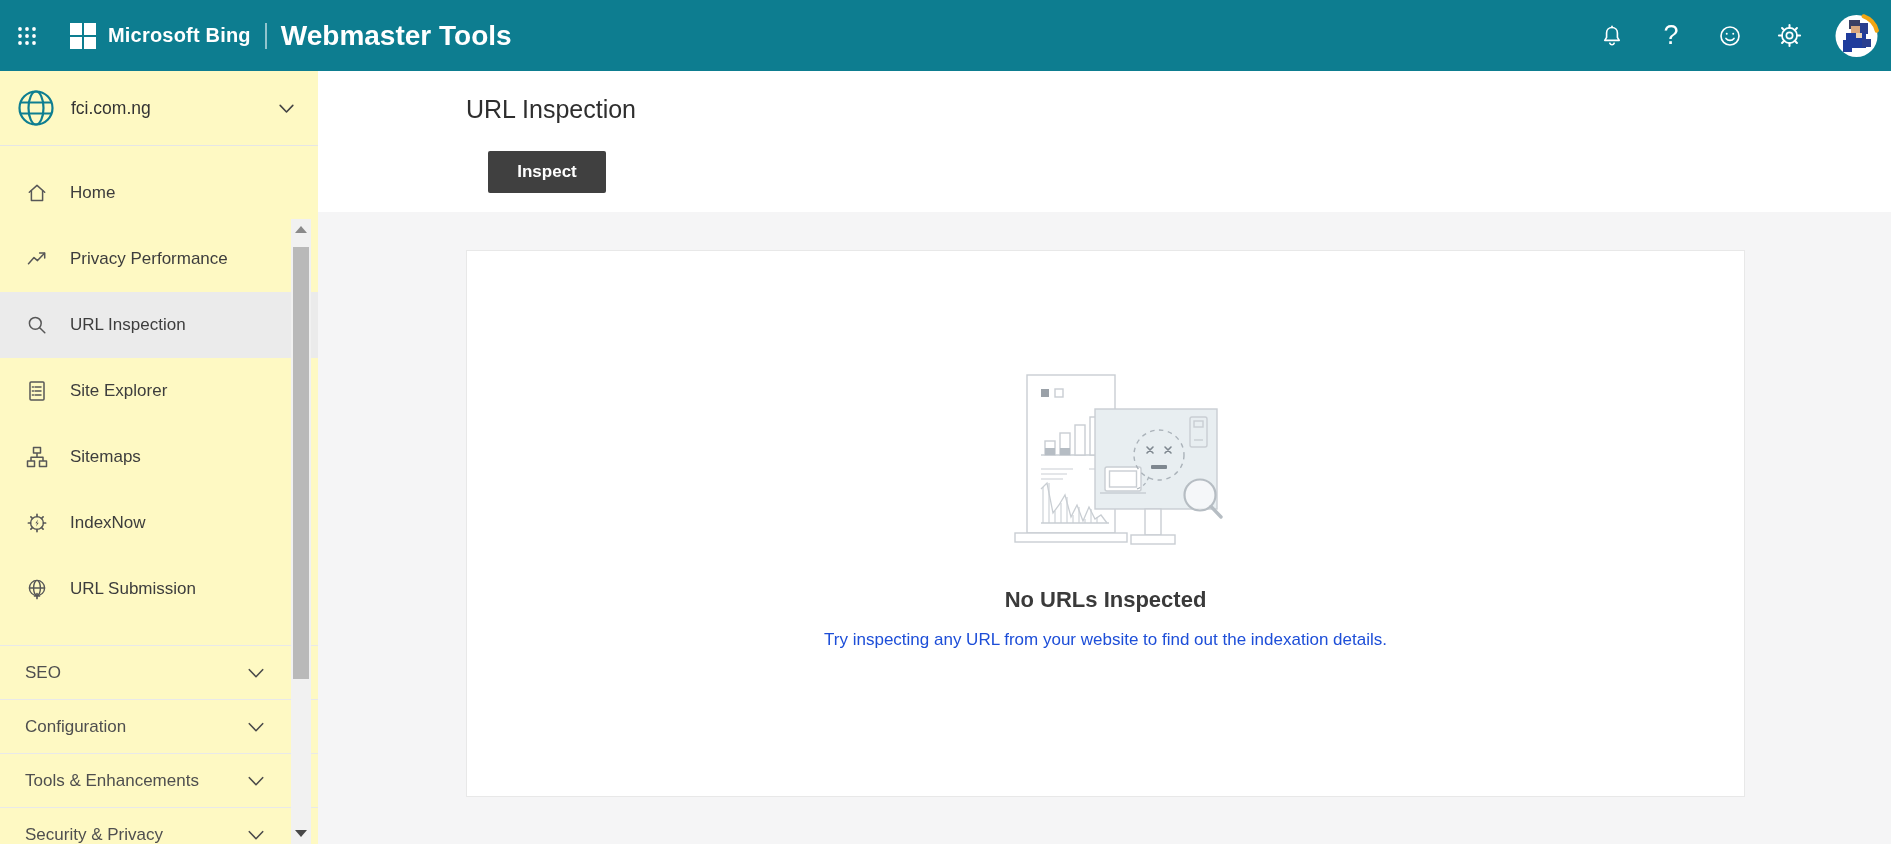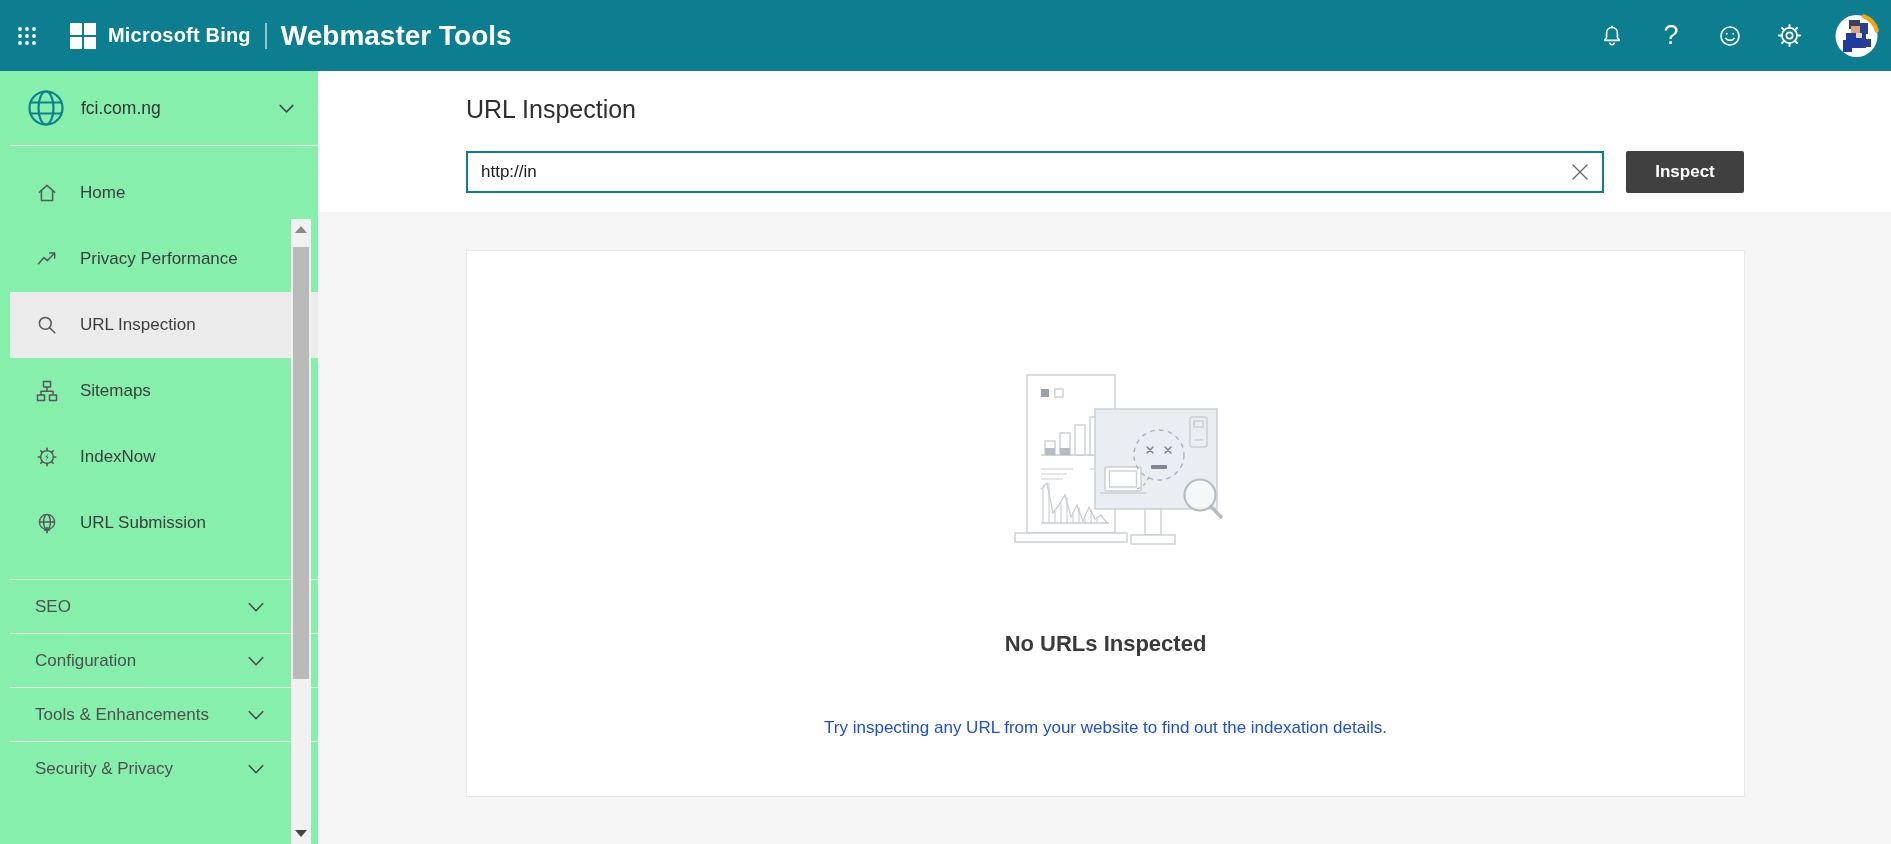--- a/index.html
+++ b/index.html
@@ -16,21 +16,21 @@
   .ms-logo div { background:#fff; }
   .brand { color:#fff; font-size:20px; font-weight:700; margin-left:12px; letter-spacing:.2px; white-space:nowrap; }
   .bar-divider { width:2px; height:26px; background:rgba(255,255,255,.55); margin:0 14px; }
   .product { color:#fff; font-size:28px; font-weight:700; white-space:nowrap; }
   .topbar-right { display:flex; align-items:center; gap:31px; padding-right:12px; }
   .top-icon { width:28px; height:28px; display:flex; align-items:center; justify-content:center; cursor:pointer; }
   .help-glyph { color:#fff; font-size:27px; font-weight:400; line-height:1; }
   .avatar { width:45px; height:45px; cursor:pointer; }
 
   
-  .sidebar { position:absolute; top:71px; left:0; width:318px; bottom:0; background:#86efac;padding-left:10px; }
+  .sidebar { position:absolute; top:71px; left:0; width:318px; bottom:0; background:#fef9c3; }
   .site-selector { height:75px; display:flex; align-items:center; padding:0 22px 0 14px;
                    border-bottom:1px solid #e6e6e6; cursor:pointer; }
   .site-name { font-size:17.5px; color:#333; margin-left:13px; flex:1; }
   .nav { padding-top:14px; }
   .nav-item { height:66px; display:flex; align-items:center; padding-left:25px; cursor:pointer; }
   .nav-item.active { background:#ebebeb; }
   .nav-icon { width:24px; height:24px; margin-right:21px; flex:0 0 auto; }
   .nav-label { font-size:17px; color:#3d3d3d; }
   .sections { margin-top:23px; }
   .section-row { height:54px; border-top:1px solid #e9e9e9; display:flex; align-items:center;
@@ -53,21 +53,21 @@
   .url-input-wrap { position:relative; width:1138px; height:42px; }
   .url-input { width:100%; height:100%; border:2px solid #0f7c90; border-radius:0;
                padding:0 50px 0 13px; font-size:17px; color:#1b1b1b; outline:none; font-family:inherit; background:#fff; }
   .clear-btn { position:absolute; right:13px; top:10px; width:22px; height:22px; cursor:pointer;
                display:flex; align-items:center; justify-content:center; }
   .inspect-btn { margin-left:22px; width:118px; height:42px; background:#404040; color:#fff;
                  font-size:17px; font-weight:700; border:none; border-radius:2px; cursor:pointer; font-family:inherit; }
 
   .content-body { height:632px; background:#f5f5f6; padding:38px 0 0 148px; }
   .card { width:1279px; height:547px; background:#fff; border:1px solid #e8e8e8;
-          display:flex; flex-direction:column; align-items:center;gap:44px; }
+          display:flex; flex-direction:column; align-items:center; }
   .illustration { margin-top:120px; }
   .empty-heading { margin-top:36px; font-size:22px; font-weight:700; color:#3a3a3a; }
   .empty-desc { margin-top:17px; font-size:17px; color:#1d4ed8; }
 </style>
 </head>
 <body>
 
 <div class="page">
 
   <header class="topbar">
@@ -179,20 +179,28 @@
       </div>
 
       <div class="nav-item active">
         <svg class="nav-icon" viewBox="0 0 24 24" fill="none" stroke="#575757" stroke-width="1.5" stroke-linecap="round">
           <circle cx="10.3" cy="10.3" r="5.9"></circle>
             <path d="M14.7 14.7 L19.8 19.8"></path>
         </svg>
         <span class="nav-label">URL Inspection</span>
       </div>
 
+      <div class="nav-item">
+        <svg class="nav-icon" viewBox="0 0 24 24" fill="none" stroke="#575757" stroke-width="1.5" stroke-linecap="round">
+          <rect x="5" y="3" width="14" height="18" rx="1"></rect>
+          <path d="M10 8 H16 M10 12 H16 M10 16 H16"></path>
+          <path d="M7.4 8 h1 M7.4 12 h1 M7.4 16 h1"></path>
+        </svg>
+        <span class="nav-label">Site Explorer</span>
+      </div>
 
       <div class="nav-item">
         <svg class="nav-icon" viewBox="0 0 24 24" fill="none" stroke="#575757" stroke-width="1.5" stroke-linejoin="round">
           <rect x="8.5" y="2.5" width="7" height="5.5"></rect>
           <rect x="2.5" y="16" width="7" height="5.5"></rect>
           <rect x="14.5" y="16" width="7" height="5.5"></rect>
           <path d="M12 8 V12.2 M6 16 V12.2 H18 V16"></path>
         </svg>
         <span class="nav-label">Sitemaps</span>
       </div>
@@ -250,28 +258,20 @@
       <div class="sb-thumb"></div>
       <div class="sb-down"></div>
     </div>
   </aside>
 
   <main class="main">
 
     <div class="content-head">
       <h1 class="page-title">URL Inspection</h1>
       <div class="search-row">
-        <div class="url-input-wrap">
-          <input class="url-input" type="text" value="http://in" style="">
-          <div class="clear-btn">
-            <svg width="22" height="22" viewBox="0 0 22 22" fill="none" stroke="#6b6b6b" stroke-width="1.4" stroke-linecap="round">
-              <path d="M4 4 L18 18 M18 4 L4 18"></path>
-            </svg>
-          </div>
-        </div>
         <button class="inspect-btn">Inspect</button>
       </div>
     </div>
 
     <div class="content-body">
       <div class="card">
 
         <svg class="illustration" width="238" height="180" viewBox="0 0 238 180" fill="none">
 
           <g stroke="#c9ced3" stroke-width="1.4">

